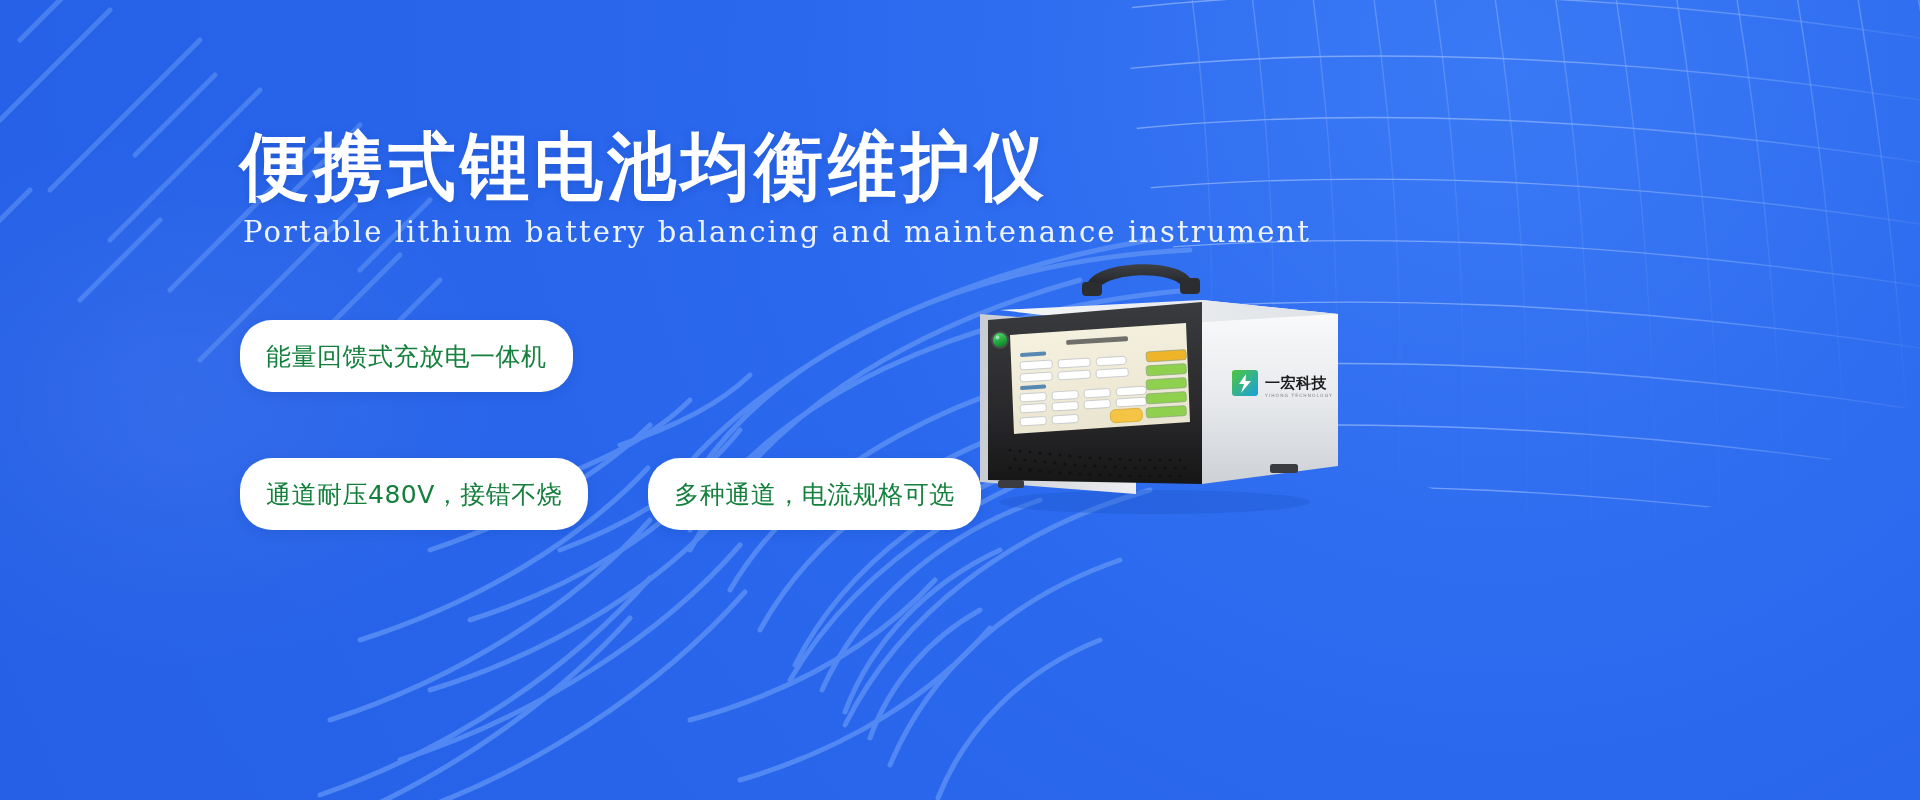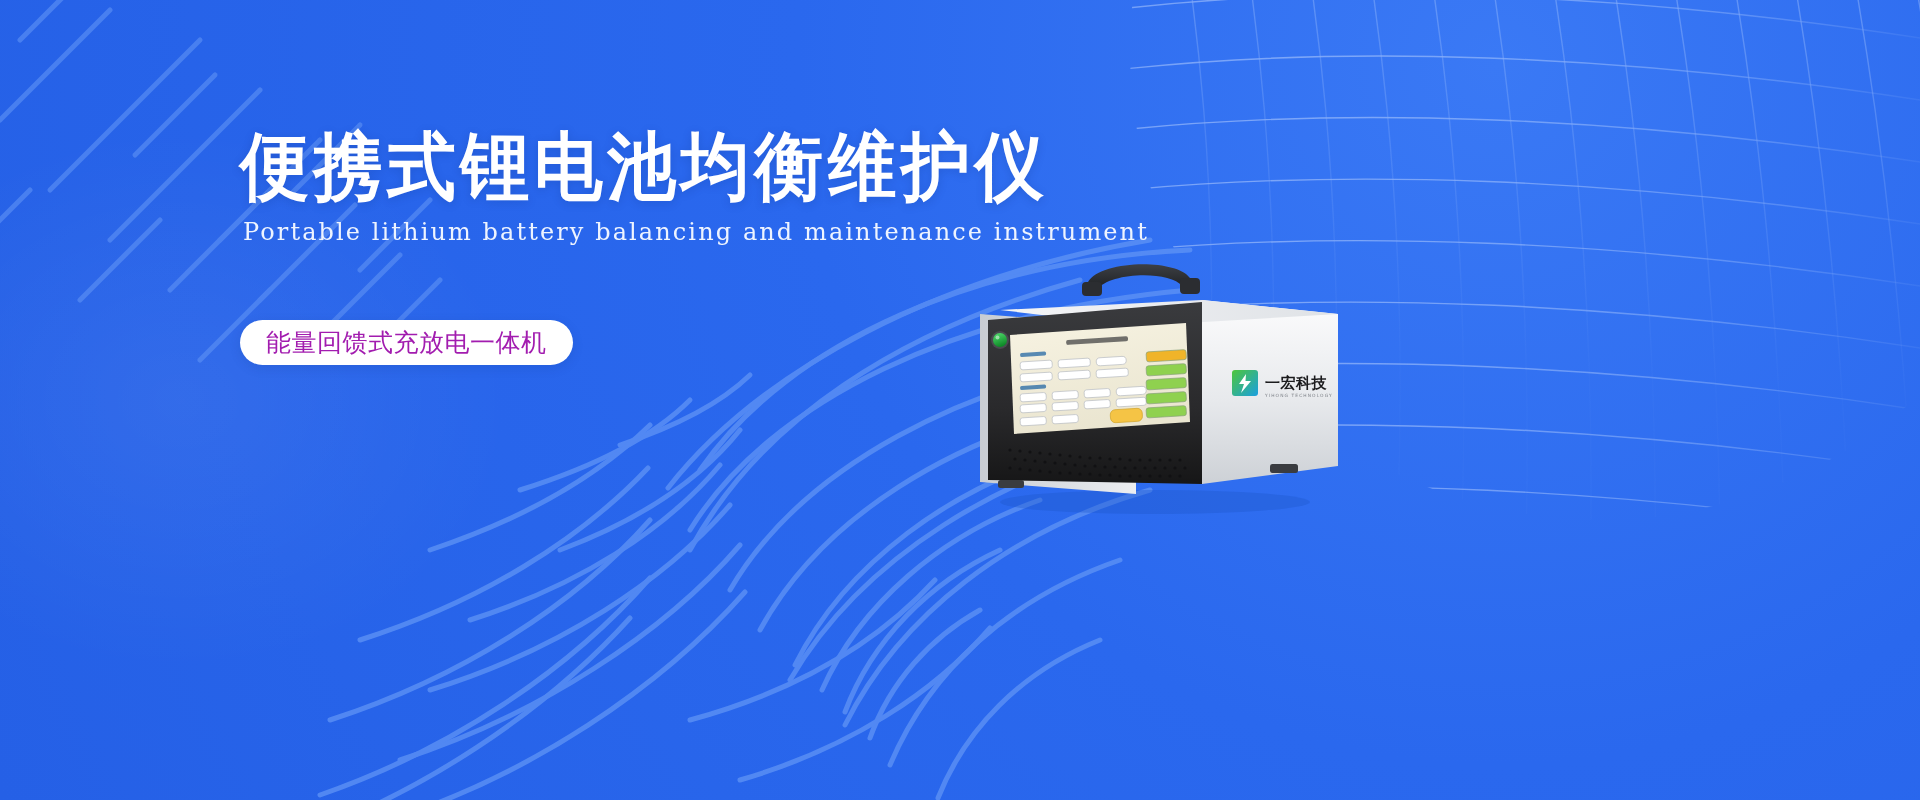--- a/index.html
+++ b/index.html
@@ -46,32 +46,32 @@
     font-size:74px;line-height:86px;font-weight:700;
     letter-spacing:5px;
     white-space:nowrap;
     transform:scaleX(.93);transform-origin:left center;
     text-shadow:0 2px 10px rgba(10,40,110,.18);
   }
   .subtitle{
     position:absolute;left:243px;top:200px;
     color:#eef4ff;
     font-family:"DejaVu Serif","Liberation Serif",serif;
-    font-size:24px;line-height:32px;font-weight:400;
+    font-size:29px;line-height:32px;font-weight:400;
     letter-spacing:2.1px;white-space:nowrap;
   }
 
   
   .pills{position:absolute;left:240px;top:304px;width:700px;}
   .pill-row{display:flex;gap:60px;margin-bottom:66px;}
   .pill{
     background:#ffffff;border-radius:32px;
-    height:45px;display:flex;align-items:center;justify-content:center;
+    height:72px;display:flex;align-items:center;justify-content:center;
     padding:0 26px;box-sizing:border-box;
-    color:#a21caf;
+    color:#15803d;
     font-family:"DejaVu Sans","Liberation Sans",sans-serif;
     font-size:25px;font-weight:400;letter-spacing:.5px;white-space:nowrap;
     box-shadow:0 3px 12px rgba(12,40,110,.12);
   }
 
   
   .device{position:absolute;left:940px;top:236px;width:420px;height:270px;}
   .device-svg{display:block;}
 </style>
 </head>
@@ -184,20 +184,22 @@
 
     <div class="title">便携式锂电池均衡维护仪</div>
 
     <div class="subtitle">Portable lithium battery balancing and maintenance instrument</div>
 
     <div class="pills">
       <div class="pill-row">
         <div class="pill">能量回馈式充放电一体机</div>
       </div>
       <div class="pill-row">
+        <div class="pill">通道耐压480V，接错不烧</div>
+        <div class="pill">多种通道，电流规格可选</div>
       </div>
     </div>
 
     <div class="device">
       <svg class="device-svg" width="420" height="270" viewBox="0 0 420 270" fill="none" xmlns="http://www.w3.org/2000/svg">
         <defs>
           <linearGradient id="caseSide" x1="0" y1="0" x2="0" y2="1">
             <stop offset="0%" stop-color="#fcfcfd"></stop>
             <stop offset="55%" stop-color="#e7e9ec"></stop>
             <stop offset="100%" stop-color="#cdd1d6"></stop>

